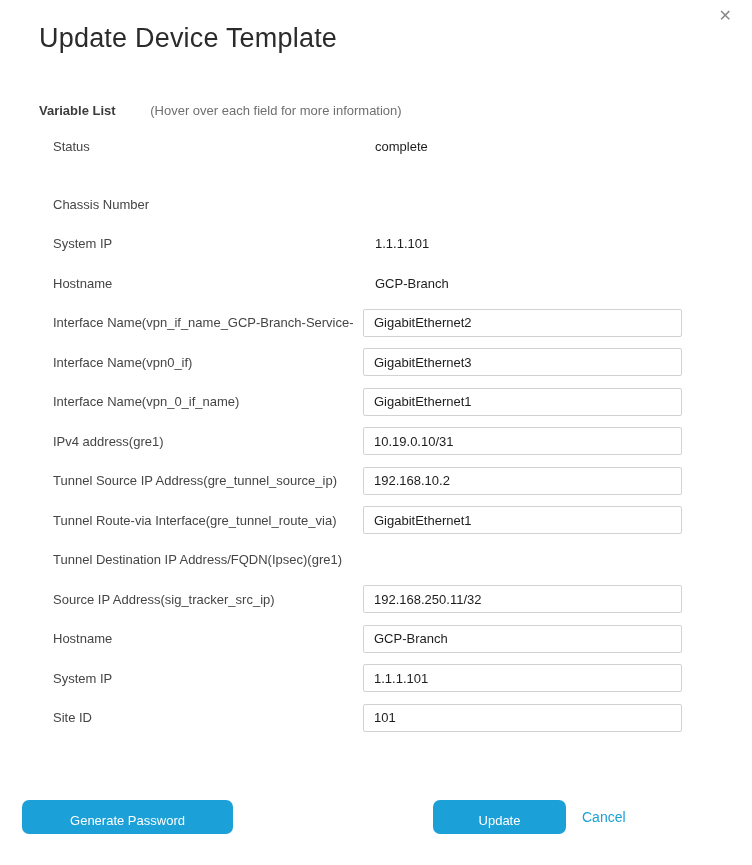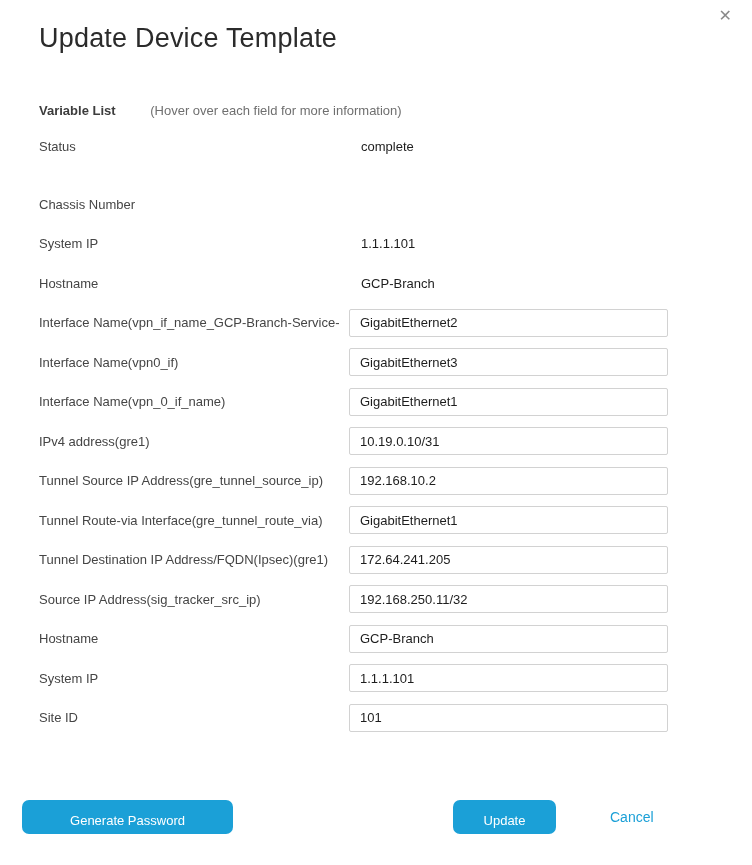--- a/index.html
+++ b/index.html
@@ -35,21 +35,21 @@
   }
   .section-heading {
     margin-top: 49px;
     padding-left: 39px;
     font-size: 13px;
     line-height: 16px;
     color: #3c3c3c;
   }
   .section-heading .section-title { font-weight: bold; color: #3c3c3c; }
   .section-heading .section-hint { font-weight: normal; color: #6f6f6f; margin-left: 31px; }
-  .fields { margin-top: 8px; }
+  .fields { margin-top: 8px; padding-left: 14px; }
   .row {
     display: flex;
     align-items: center;
     height: 39.5px;
     padding-left: 39px;
   }
   .row:first-child { margin-bottom: 18px; }
   .row .label {
     width: 310px;
     flex: 0 0 310px;
@@ -89,24 +89,24 @@
     background: var(--accent);
     color: #ffffff;
     font-size: 13px;
     font-family: "Liberation Sans", sans-serif;
     cursor: pointer;
     line-height: 34px;
     text-align: center;
     padding: 4px;
   }
   .btn-generate { left: 22px; width: 211px; }
-  .btn-update  { left: 453px; width: 103px; }
+  .btn-update  { left: 433px; width: 133px; }
   .cancel-link {
     position: absolute;
-    left: 610px; top: 0;
+    left: 582px; top: 0;
     height: 34px;
     line-height: 34px;
     color: var(--accent);
     font-size: 14px;
     cursor: pointer;
     background: none;
     border: none;
     font-family: "Liberation Sans", sans-serif;
   }
 </style>
@@ -192,23 +192,20 @@
       <div class="label">Tunnel Route-via Interface(gre_tunnel_route_via)</div>
 
       <div class="input-wrap">
         <input type="text" value="GigabitEthernet1" style="">
       </div>
     </div>
 
     <div class="row">
       <div class="label">Tunnel Destination IP Address/FQDN(Ipsec)(gre1)</div>
 
-      <div class="input-wrap">
-        <input type="text" value="172.64.241.205" style="">
-      </div>
     </div>
 
     <div class="row">
       <div class="label">Source IP Address(sig_tracker_src_ip)</div>
 
       <div class="input-wrap">
         <input type="text" value="192.168.250.11/32" style="">
       </div>
     </div>
 

